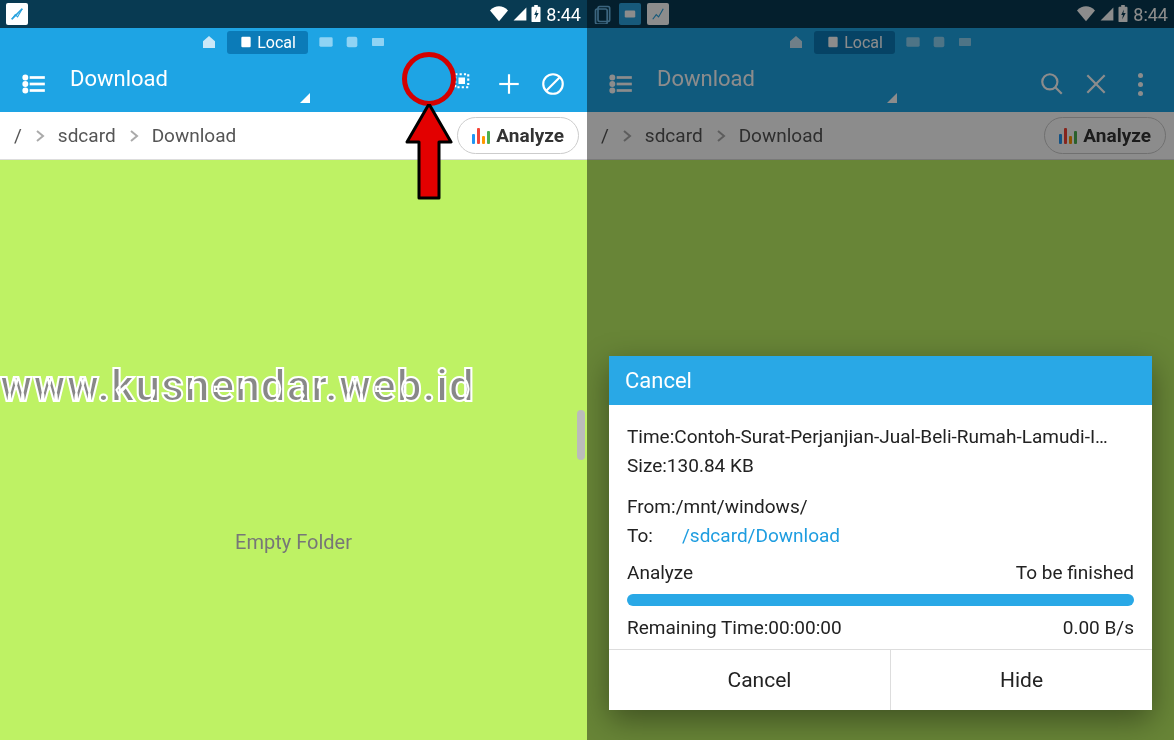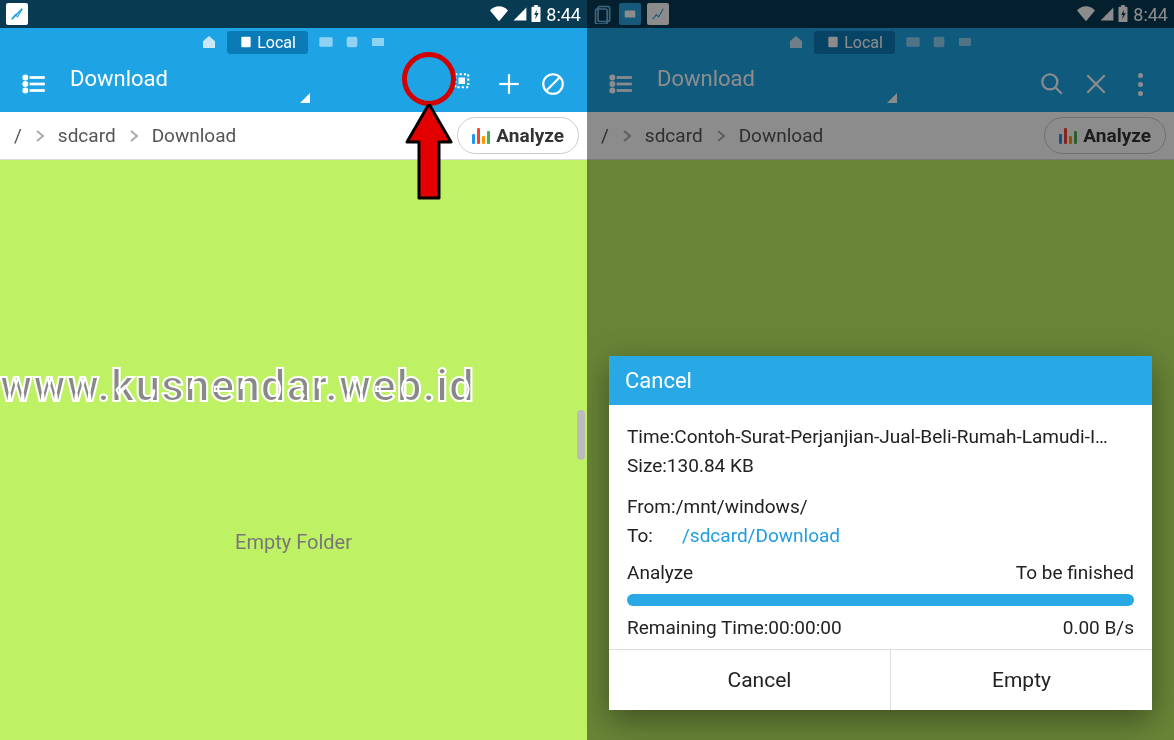--- a/index.html
+++ b/index.html
@@ -339,18 +339,18 @@
       </div>
       <div class="progress-track"></div>
       <div class="pr-row" style="margin-top:4px;">
         <span>Remaining Time:</span>
           <span>00:00:00</span>
         <span class="r">0.00 B/s</span>
       </div>
     </div>
     <div class="dialog-buttons">
       <div>Cancel</div>
-      <div>Empty</div>
+      <div>Hide</div>
     </div>
   </div>
 </div>
 
 <div class="watermark">www.kusnendar.web.id</div>
 
 </body></html>

